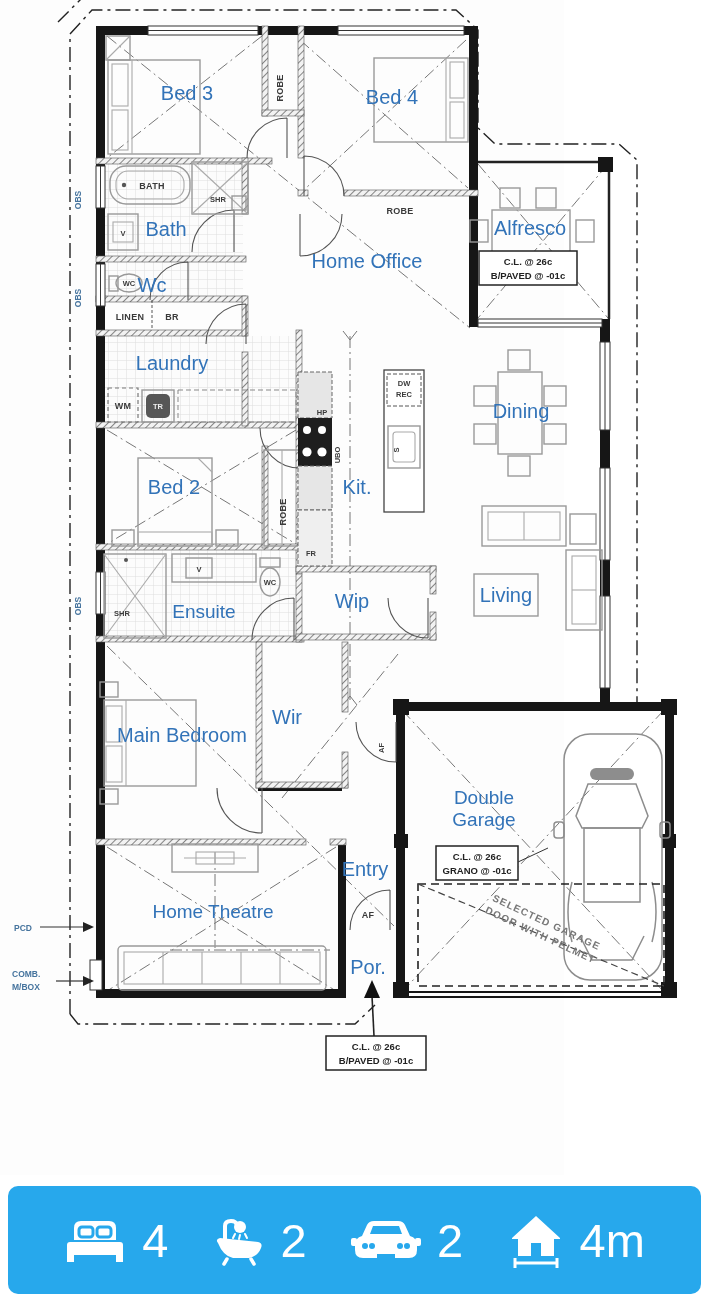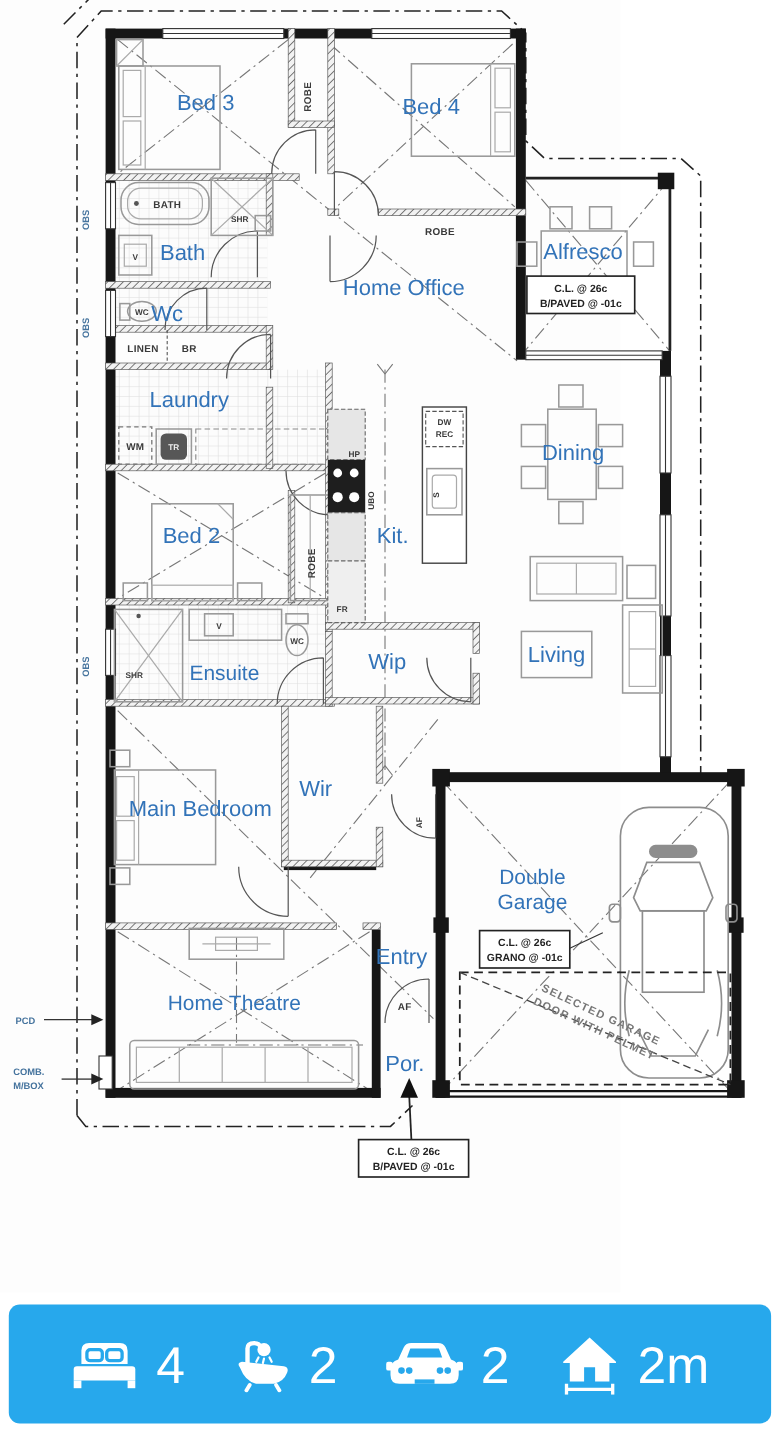--- a/index.html
+++ b/index.html
@@ -485,15 +485,15 @@
   </div>
   <div class="summary-item">
     <span class="summary-icon">
       <svg width="56" height="56" viewBox="0 0 56 56">
         <path fill="#fff" d="M28,4 L52,26 V27 H46 V44 H33 V31 H23 V44 H10 V27 H4 V26 Z"></path>
         <line x1="7" y1="51" x2="49" y2="51" stroke="#fff" stroke-width="3"></line>
         <line x1="7" y1="46" x2="7" y2="56" stroke="#fff" stroke-width="3"></line>
         <line x1="49" y1="46" x2="49" y2="56" stroke="#fff" stroke-width="3"></line>
       </svg>
     </span>
-    <span class="summary-value">2m</span>
+    <span class="summary-value">4m</span>
   </div>
 </div>
 
 </body></html>

